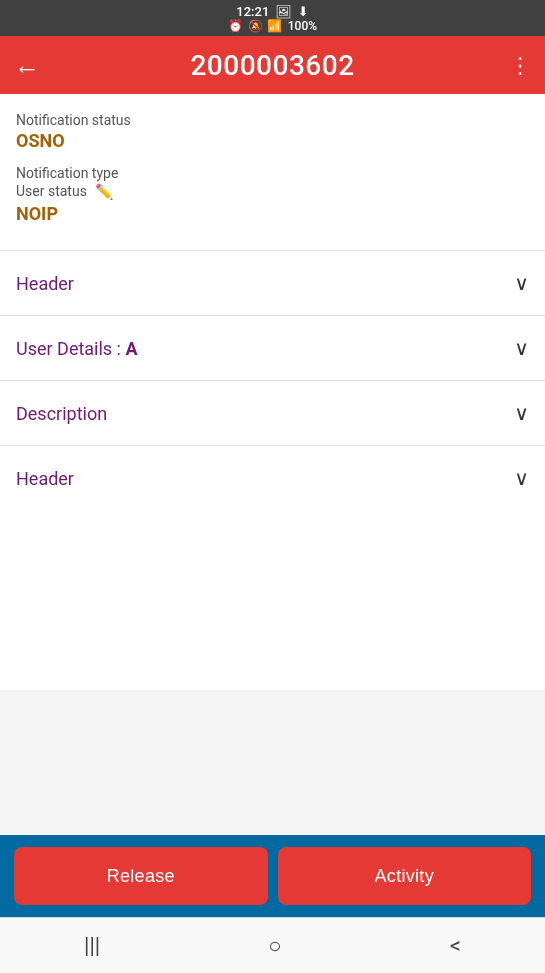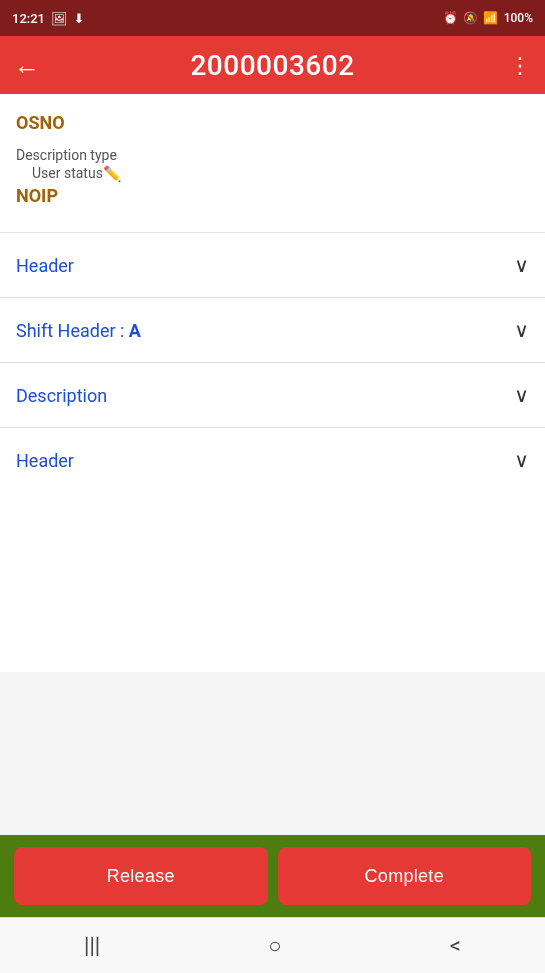--- a/index.html
+++ b/index.html
@@ -8,29 +8,30 @@
       width: 545px;
       height: 973px;
       font-family: 'Roboto', Arial, sans-serif;
       background: #f5f5f5;
       overflow: hidden;
       position: relative;
     }
 
     
     .status-bar {
-      background: #7f1d1d;
+      background: #404040;
       height: 36px;
       display: flex;
       align-items: center;
-      justify-content: space-between;
+      justify-content: center;
       padding: 0 12px;
       color: white;
       font-size: 13px;
       font-weight: 500;
+      flex-direction: column;
     }
     .status-bar-left { display: flex; align-items: center; gap: 6px; }
     .status-bar-right { display: flex; align-items: center; gap: 5px; font-size: 12px; }
 
     
     .top-bar {
       background: #e53935;
       height: 58px;
       display: flex;
       align-items: center;
@@ -74,22 +75,22 @@
     }
     .field-value {
       font-size: 18px;
       font-weight: 700;
       color: #a16207;
       margin-bottom: 14px;
     }
     .field-row {
       display: flex;
       align-items: center;
+      gap: 8px;
       margin-bottom: 2px;
-      margin-left: 16px;
     }
     .edit-icon {
       color: #5b9bd5;
       font-size: 15px;
       cursor: pointer;
     }
 
     
     .accordion-section {
       border-top: 1px solid #e0e0e0;
@@ -98,40 +99,40 @@
     .accordion-header {
       display: flex;
       align-items: center;
       justify-content: space-between;
       padding: 20px 16px;
       cursor: pointer;
     }
     .accordion-header-title {
       font-size: 18px;
       font-weight: 400;
-      color: #1d4ed8;
+      color: #701a75;
     }
     .accordion-header-title .bold-part {
       font-weight: 700;
     }
     .chevron-icon {
       font-size: 20px;
       color: #333;
     }
 
     
     .bottom-buttons {
       position: absolute;
       bottom: 56px;
       left: 0;
       right: 0;
       display: flex;
       gap: 10px;
       padding: 0 14px;
-      background: #4d7c0f;
+      background: #0369a1;
       padding-top: 12px;
       padding-bottom: 12px;
     }
     .btn-release, .btn-complete {
       flex: 1;
       height: 58px;
       border: none;
       border-radius: 8px;
       background: #e53935;
       color: white;
@@ -187,25 +188,26 @@
 
 <div class="top-bar">
   <div class="back-btn">←</div>
   <div class="top-bar-title">2000003602</div>
   <div class="more-btn">⋮</div>
 </div>
 
 <div class="content">
 
   <div>
+    <div class="field-label">Notification status</div>
     <div class="field-value">OSNO</div>
   </div>
 
   <div>
-    <div class="field-label">Description type</div>
+    <div class="field-label">Notification type</div>
   </div>
 
   <div>
     <div class="field-row">
       <span class="field-label">User status</span>
       <span class="edit-icon">✏️</span>
     </div>
     <div class="field-value">NOIP</div>
   </div>
 
@@ -216,21 +218,21 @@
 <div class="accordion-section">
   <div class="accordion-header">
     <span class="accordion-header-title">Header</span>
     <span class="chevron-icon">∨</span>
   </div>
 </div>
 
 <div class="accordion-section">
   <div class="accordion-header">
     <span class="accordion-header-title">
-      <span>Shift Header : </span><span class="bold-part">A</span>
+      <span>User Details : </span><span class="bold-part">A</span>
     </span>
     <span class="chevron-icon">∨</span>
   </div>
 </div>
 
 <div class="accordion-section">
   <div class="accordion-header">
     <span class="accordion-header-title">Description</span>
     <span class="chevron-icon">∨</span>
   </div>
@@ -240,20 +242,20 @@
   <div class="accordion-header">
     <span class="accordion-header-title">Header</span>
     <span class="chevron-icon">∨</span>
   </div>
 </div>
 
 <div class="empty-space"></div>
 
 <div class="bottom-buttons">
   <button class="btn-release">Release</button>
-  <button class="btn-complete">Complete</button>
+  <button class="btn-complete">Activity</button>
 </div>
 
 <div class="nav-bar">
   <span class="nav-icon">|||</span>
   <span class="nav-icon">○</span>
   <span class="nav-icon">&lt;</span>
 </div>
 
 </body></html>

